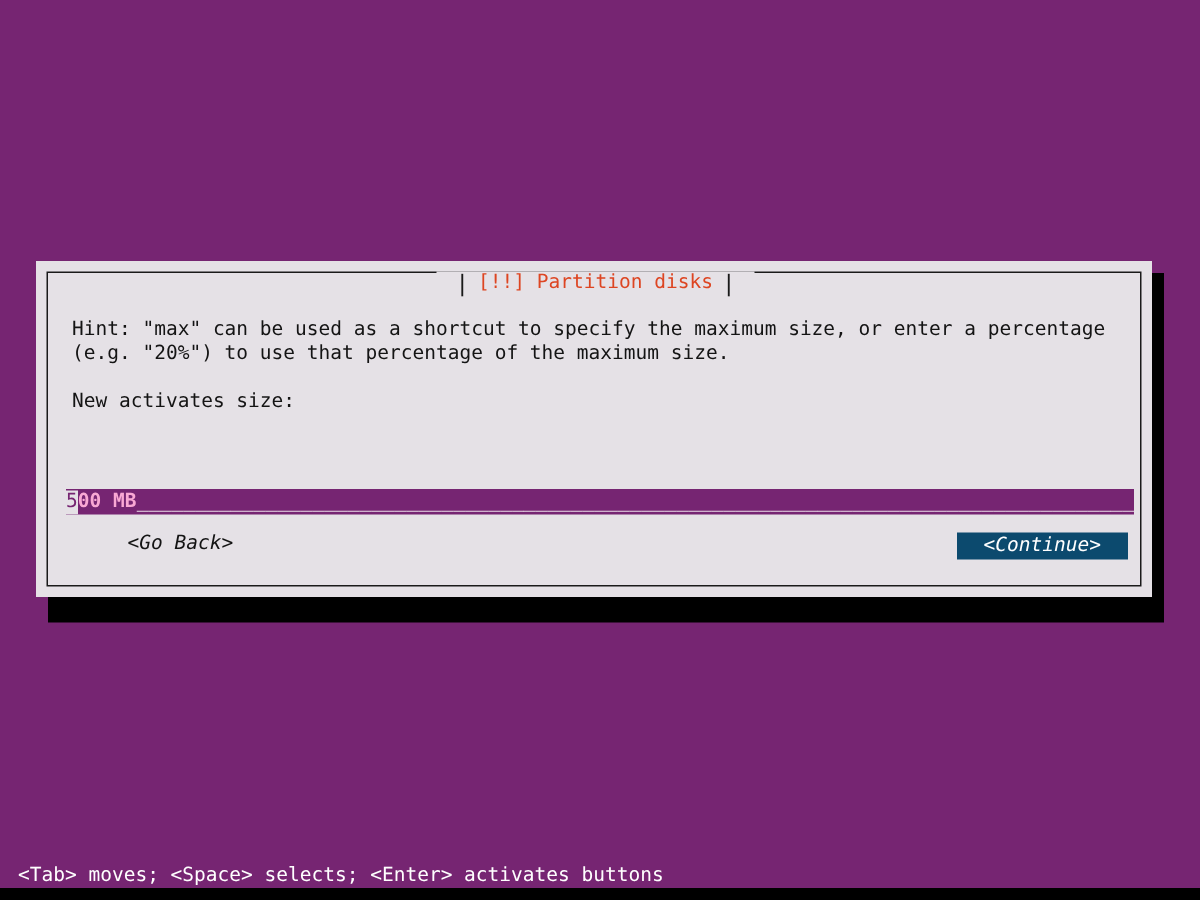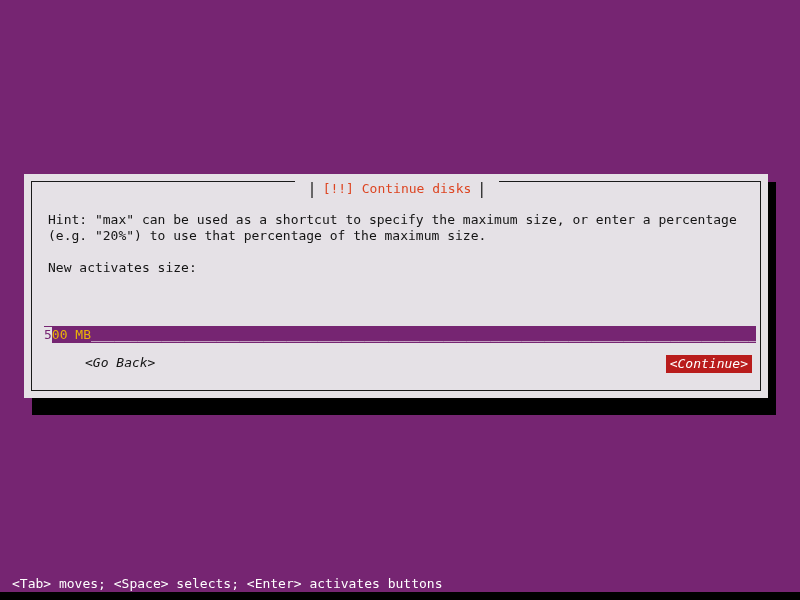--- a/index.html
+++ b/index.html
@@ -110,21 +110,22 @@
     height: 17px;
     background: #762572;
     color: #ffffff;
     display: flex;
     align-items: center;
     overflow: hidden;
     white-space: pre;
   }
   #input-value {
     white-space: pre;
-    color: #eab308;
+    color: #f9a8d4;
+    font-weight: bold;
   }
   #input-cursor {
     background: #e5e1e6;
     color: #762572;
     white-space: pre;
   }
   #input-fill {
     color: #ffffff;
     white-space: pre;
     overflow: hidden;
@@ -145,24 +146,24 @@
     left: 44px;
     top: 0;
     color: #141414;
     white-space: pre;
     padding: 0 1px;
   }
   #continue-button {
     position: absolute;
     right: 10px;
     top: 0;
-    background: #b91c1c;
-    color: #ffffff;
-    white-space: pre;
-    padding: 1px 4px;
+    background: #0c4a6e;
+    color: #ffffff;
+    white-space: pre;
+    padding: 1px 18px;
   }
 
   
   #statusbar {
     position: absolute;
     left: 0;
     bottom: 8px;
     width: 800px;
     height: 17px;
     color: #ffffff;
@@ -188,21 +189,21 @@
 
   <div id="dialog-shadow"></div>
 
   <div id="dialog">
 
     <div id="dialog-frame">
 
       <div id="titlebar">
         <div id="title-wrap">
           <span class="title-sep">|</span>
-          <span id="dialog-title">[!!] Continue disks</span>
+          <span id="dialog-title">[!!] Partition disks</span>
           <span class="title-sep">|</span>
         </div>
       </div>
 
       <div id="content">
         <div class="spacer"></div>
         <div class="body-line">Hint: "max" can be used as a shortcut to specify the maximum size, or enter a percentage</div>
         <div class="body-line">(e.g. "20%") to use that percentage of the maximum size.</div>
         <div class="spacer"></div>
         <div class="body-line">New activates size:</div>

